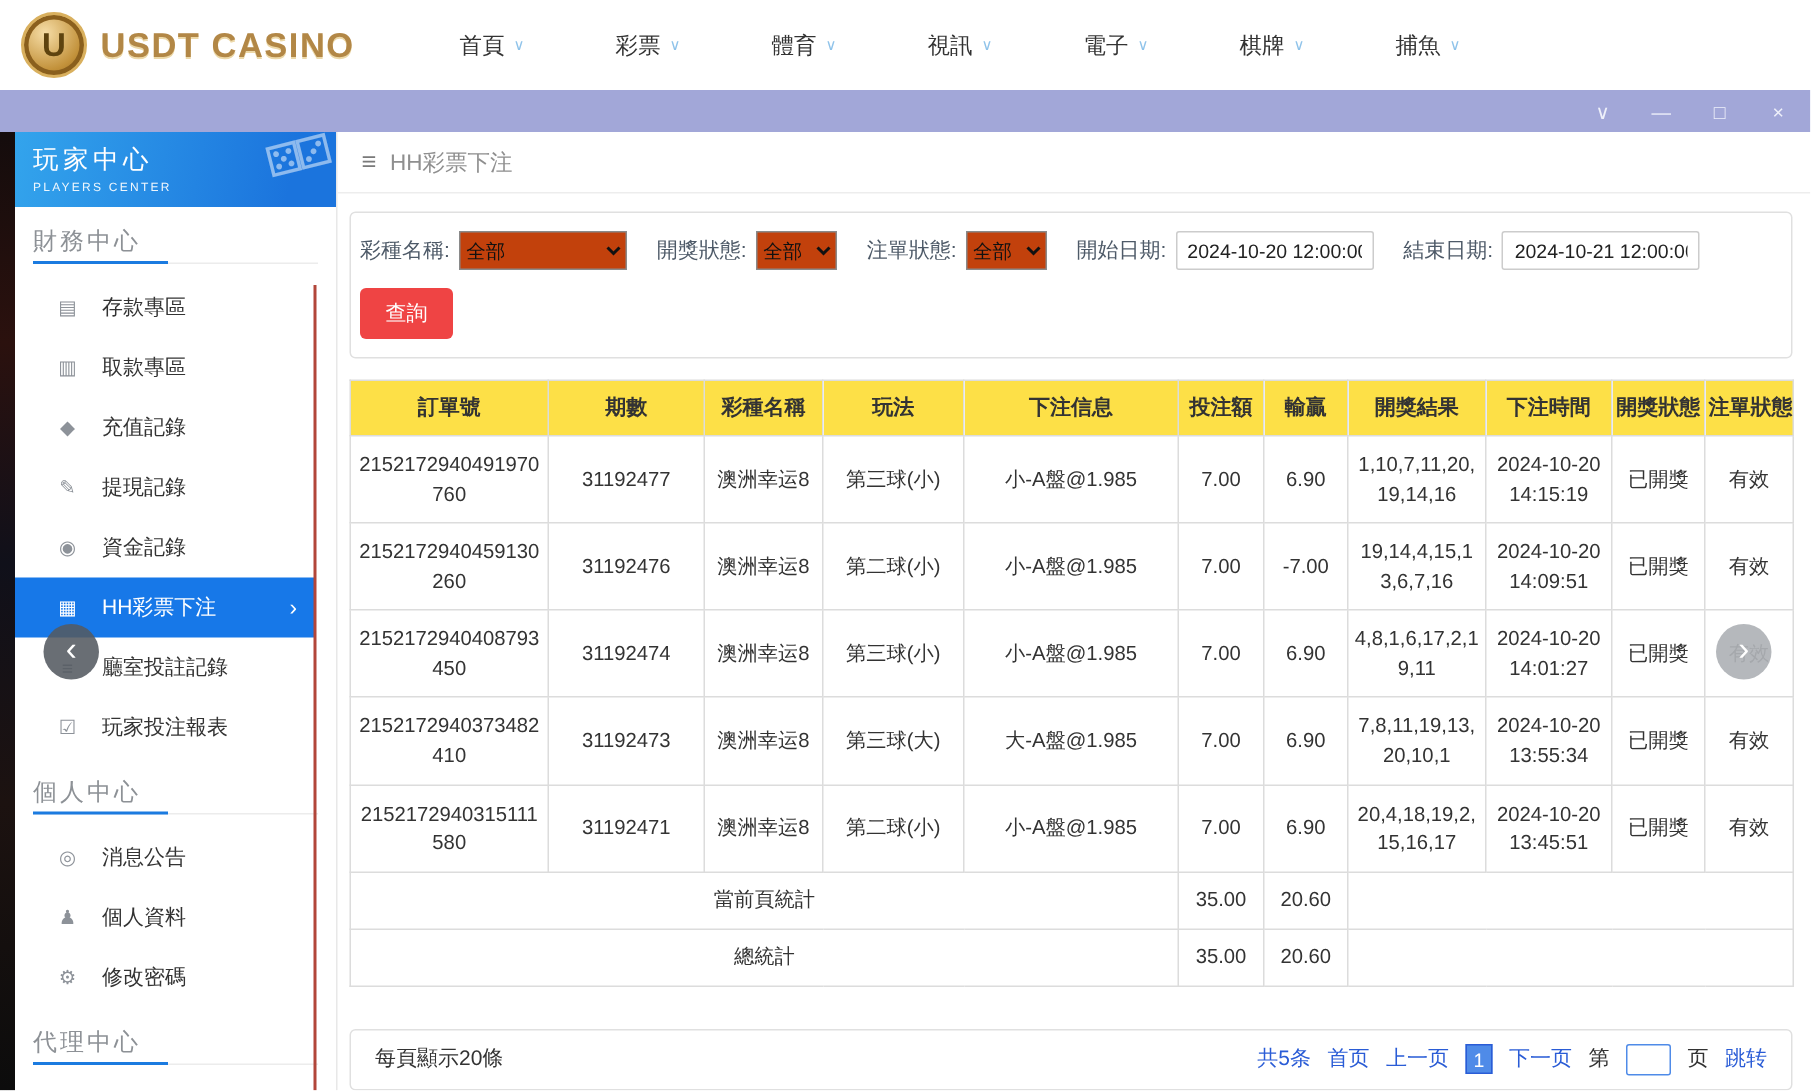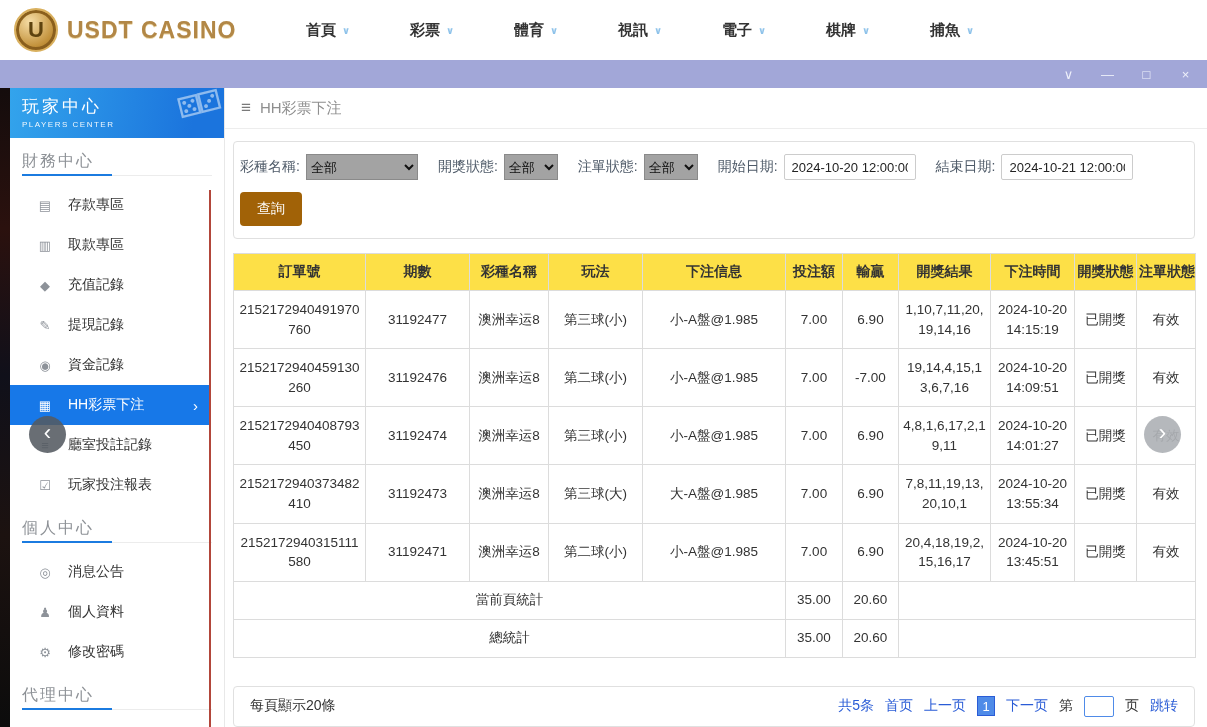--- a/index.html
+++ b/index.html
@@ -11,21 +11,21 @@
   .logo { display:flex; align-items:center; gap:9px; margin-left:14px; width:232px; cursor:pointer; }
   .logo-badge { width:44px; height:44px; border-radius:50%; flex:0 0 44px;
     background:radial-gradient(circle at 35% 30%, #f6dda6, #c2913a 65%, #8f6320);
     border:2px solid #d9b05e; box-shadow:inset 0 0 0 3px #8a5f1d;
     display:flex; align-items:center; justify-content:center;
     color:#5e430f; font-weight:bold; font-size:22px; }
   .logo-text { font-size:23px; font-weight:bold; color:#b28746; letter-spacing:1px;
     text-shadow:0 1px 0 #ecd8a8; white-space:nowrap; }
   .nav-items { display:flex; margin-left:30px; }
   .nav-item { width:104px; display:flex; justify-content:center; align-items:center; gap:6px;
-    font-size:15px; color:#333; cursor:pointer;font-weight:bold; }
+    font-size:15px; color:#333; cursor:pointer; }
   .nav-chevron { color:#8fc3ea; font-size:10px; }
 
   
   .titlebar { height:28px; background:#a2a7d8; display:flex; justify-content:flex-end;
     align-items:center; padding-right:14px; gap:24px; }
   .win-btn { color:#eef0fa; font-size:13px; width:15px; text-align:center; cursor:pointer; line-height:1; }
 
   
   .app { position:relative; height:639px; display:flex; }
   .left-strip { width:10px; flex:0 0 10px;
@@ -54,26 +54,26 @@
   
   .content { flex:1; display:flex; flex-direction:column; background:#fff; min-width:0; }
   .breadcrumb-bar { height:52px; display:flex; align-items:center; gap:9px; padding-left:16px;
     color:#8f8f8f; border-bottom:1px solid #ededed; font-size:15px; }
   .hamburger { color:#7a7a7a; font-size:17px; }
 
   .filter-card { margin:12px 12px 0 8px; border:1px solid #e0e0e0; border-radius:4px; padding:12px 6px; }
   .filter-row { display:flex; align-items:center; font-size:14px; color:#4e5a68; white-space:nowrap; }
   .filter-row > * { margin-right:6px; }
   .filter-gap { width:8px; }
-  .f-select { height:26px; border:1px solid #8a8a8a; background:#a3a3a3; font-size:13px; color:#111; }
+  .f-select { height:26px; border:1px solid #8a8a8a; background:#c2410c; font-size:13px; color:#111; }
   .f-select.wide { width:112px; }
   .f-select.narrow { width:54px; }
   .f-date { height:26px; width:132px; border:1px solid #ccc; border-radius:2px; padding:0 7px;
     font-size:13px; color:#222; font-family:inherit; }
-  .search-btn { margin-top:12px; background:#a16207; color:#fff; border:none; border-radius:4px;
+  .search-btn { margin-top:12px; background:#ef4444; color:#fff; border:none; border-radius:4px;
     padding:8px 17px; font-size:14px; cursor:pointer; }
 
   
   table.bets { border-collapse:collapse; table-layout:fixed; width:calc(100% - 20px);
     margin:14px 12px 0 8px; font-size:13.5px; color:#333; }
   .bets th { background:#fde047; border:1px solid #dcdcdc; height:37px; font-size:14px;
     font-weight:bold; padding:0 2px; overflow:hidden; white-space:nowrap; }
   .bets td { border:1px solid #dcdcdc; text-align:center; padding:9px 4px; word-break:break-all;
     line-height:1.45; }
   .bets tr.summary-row td { height:38px; padding:4px; }

